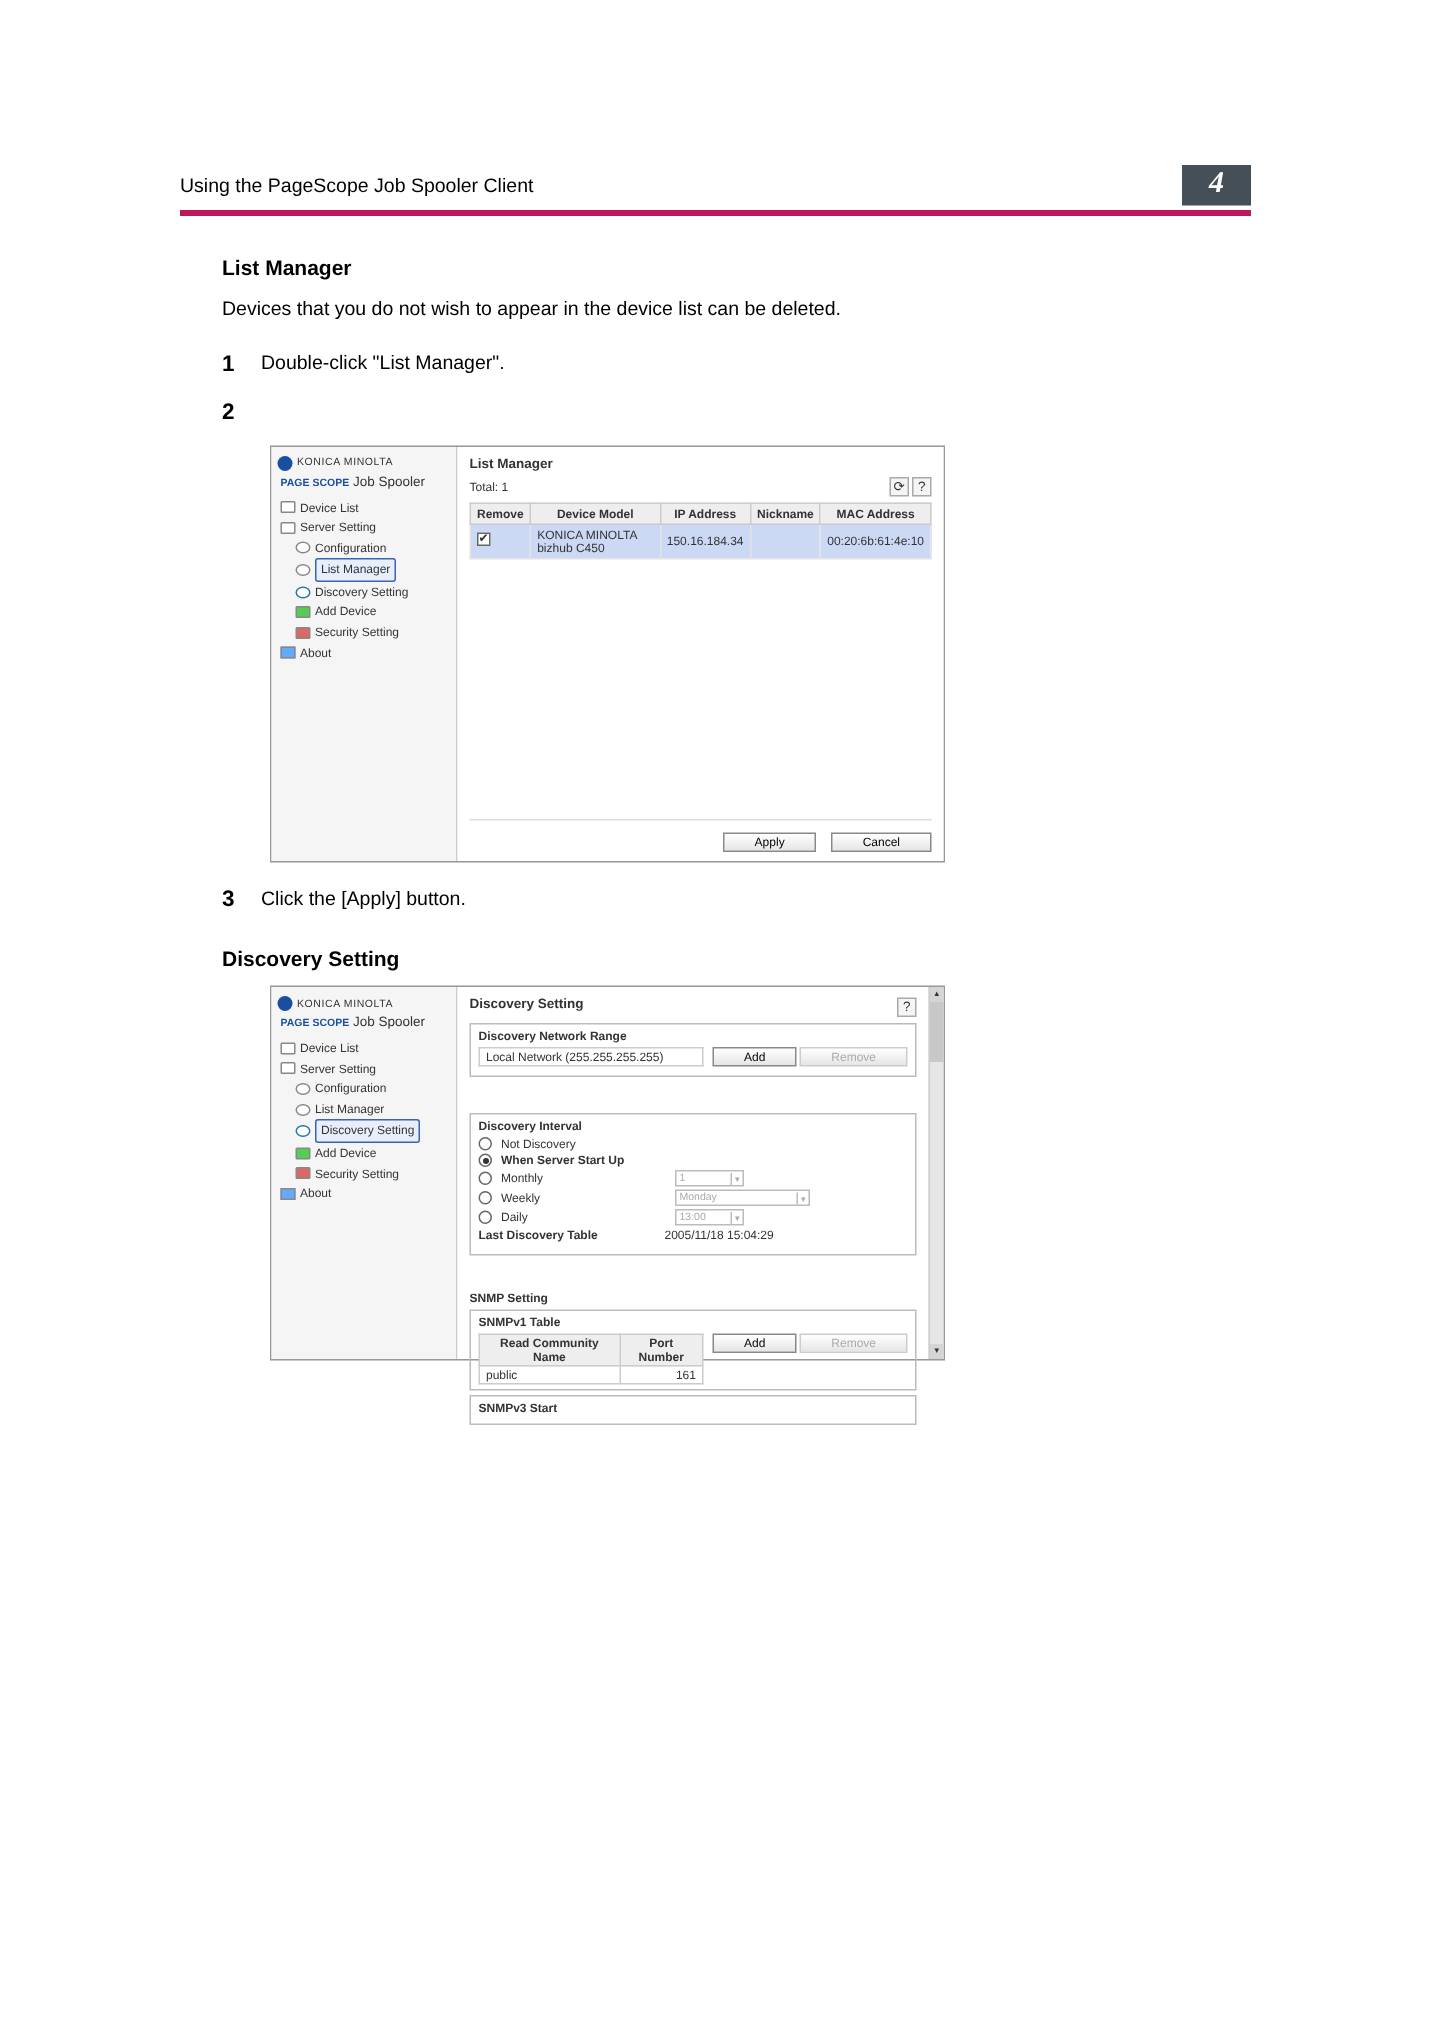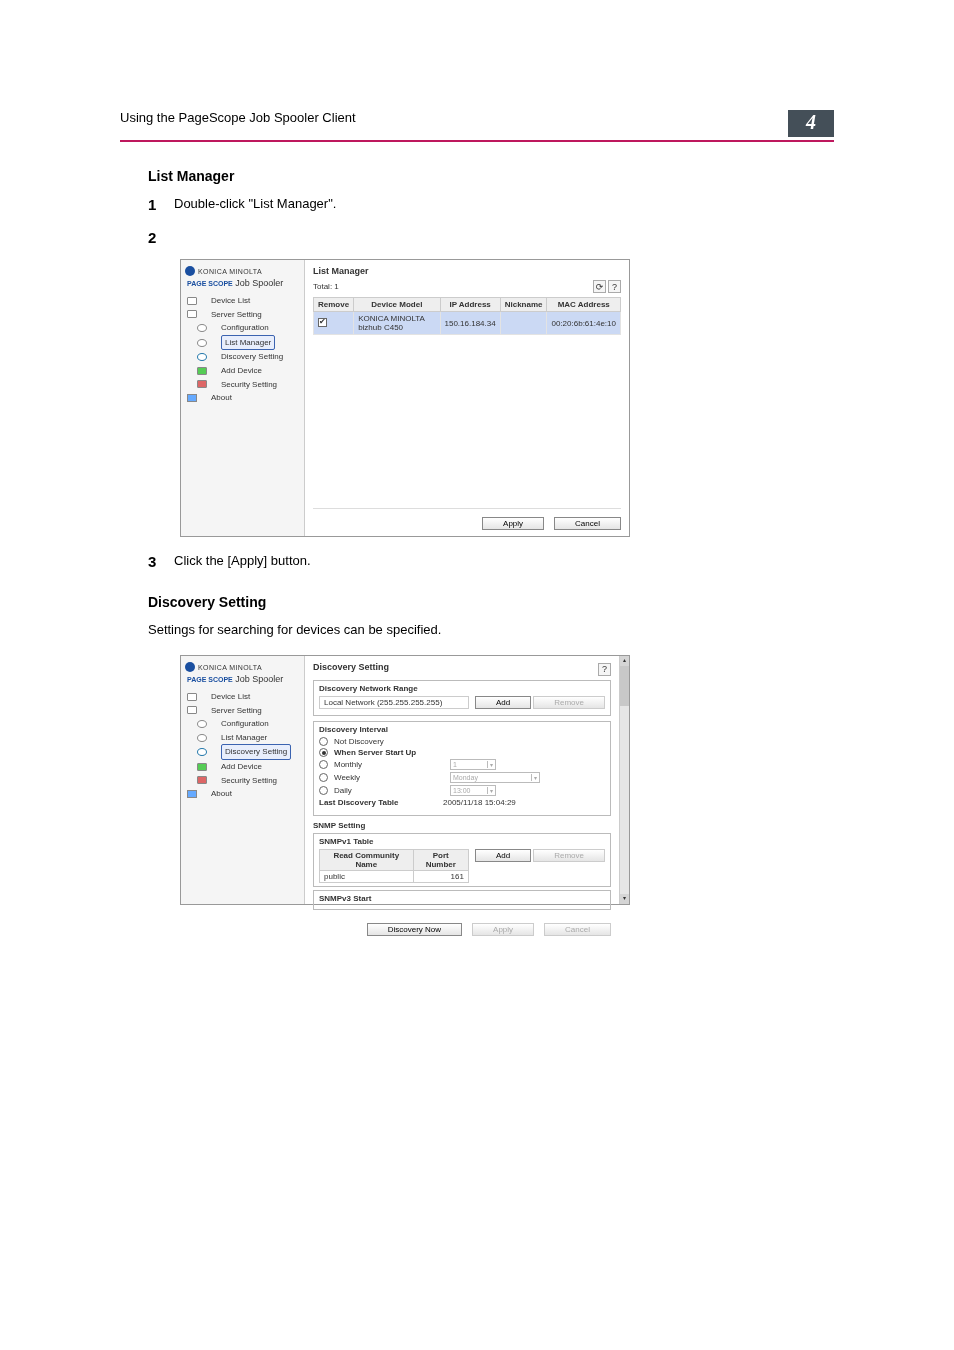--- a/index.html
+++ b/index.html
@@ -1,35 +1,35 @@
 <!DOCTYPE html>
 <html><head>
   <meta charset="utf-8">
   <style>
     * { box-sizing: border-box; margin: 0; padding: 0; }
     body { background: #fff; font-family: Arial, Helvetica, sans-serif; color: #000; width: 954px; margin: 0 auto; }
     .page { padding: 110px 120px 40px 120px; }
-    .header { display: flex; justify-content: space-between; align-items: flex-start; border-bottom: 2px solid #be185d; padding-bottom: 3px; margin-bottom: 26px; }
+    .header { display: flex; justify-content: space-between; align-items: center; border-bottom: 4px solid #be185d; padding-bottom: 3px; margin-bottom: 26px; }
     .header-title { font-size: 13px; }
     .header-badge { background: #444f58; color: #fff; font-weight: bold; font-style: italic; padding: 1px 18px 3px 18px; font-size: 20px; font-family: Georgia, serif; }
     .section { margin-bottom: 20px; }
     .section h2 { font-size: 14px; font-weight: bold; margin-bottom: 10px; margin-left: 28px; }
     .section p.body { font-size: 13px; margin-bottom: 16px; margin-left: 28px; line-height: 1.5; }
     .step-list { list-style: none; margin-left: 28px; }
     .step-list li { display: flex; gap: 12px; margin-bottom: 10px; font-size: 13px; line-height: 1.5; }
     .step-num { font-weight: bold; font-size: 15px; min-width: 14px; }
     .screenshot { margin: 6px 0 14px 60px; border: 1px solid #999; background: #eee; display: flex; font-size: 8px; color: #333; }
     .sw-nav { width: 124px; background: #f5f5f5; padding: 6px 4px; border-right: 1px solid #ccc; }
     .brand { display: flex; align-items: center; gap: 3px; margin-bottom: 2px; }
     .brand-dot { width: 10px; height: 10px; background: #1a4fa0; border-radius: 50%; display: inline-block; }
     .brand-text { font-size: 7px; letter-spacing: 0.4px; }
     .brand-sub { font-size: 9px; margin-left: 2px; margin-bottom: 6px; }
     .brand-sub .p { color: #1a4fa0; font-weight: bold; font-size: 7px; }
     .navtree { font-size: 8px; line-height: 1.7; }
-    .navtree .item { display: flex; align-items: center; gap: 14px; padding-left: 2px; }
+    .navtree .item { display: flex; align-items: center; gap: 3px; padding-left: 2px; }
     .navtree .sub { padding-left: 12px; }
     .navtree .active { border: 1px solid #3b63b0; border-radius: 2px; background: #e8eefc; padding: 0 3px; display: inline-block; }
     .ic { width: 10px; height: 8px; display: inline-block; border: 1px solid #888; background: #fff; border-radius: 1px; }
     .ic.gear { border-radius: 50%; }
     .ic.search { border-radius: 50%; border-color: #27a; }
     .ic.sec { background: #d66; }
     .ic.plus { background: #5c5; }
     .ic.info { background: #6af; border-radius: 0; }
     .sw-main { flex: 1; background: #fff; padding: 6px 8px; display: flex; flex-direction: column; }
     .panel-title { font-weight: bold; font-size: 9px; margin-bottom: 4px; }
@@ -38,21 +38,21 @@
     .tiny-btn { width: 13px; height: 13px; border: 1px solid #aaa; background: #f5f5f5; display: flex; align-items: center; justify-content: center; font-size: 9px; }
     table.devtable { width: 100%; border-collapse: collapse; font-size: 8px; }
     table.devtable th { background: #eee; border: 1px solid #ccc; padding: 2px 4px; font-weight: bold; }
     table.devtable td { border: 1px solid #e3e3e3; padding: 2px 4px; }
     table.devtable tr.sel td { background: #cbd9f4; }
     .chk { width: 9px; height: 9px; border: 1px solid #666; display: inline-block; background: #fff; position: relative; }
     .chk.checked::after { content: '✔'; position: absolute; left: 0; top: -2px; font-size: 8px; }
     .btn { border: 1px solid #888; background: linear-gradient(#fff,#e5e5e5); padding: 1px 20px; font-size: 8px; }
     .btn.dis { color: #aaa; border-color: #ccc; }
     .bottom-btns { margin-top: auto; padding-top: 8px; display: flex; justify-content: flex-end; gap: 10px; border-top: 1px solid #ddd; }
-    .disc-block { border: 1px solid #bbb; padding: 3px 5px 6px 5px; margin-bottom: 5px; }
+    .disc-block { border: 1px solid #bbb; padding: 3px 5px 6px 5px; margin-bottom: 24px; }
     .disc-block .blk-title { font-weight: bold; font-size: 8px; margin-bottom: 3px; }
     .radio { width: 9px; height: 9px; border: 1px solid #666; border-radius: 50%; display: inline-block; position: relative; background: #fff; }
     .radio.checked::after { content: ''; position: absolute; width: 4px; height: 4px; background: #333; border-radius: 50%; left: 2px; top: 2px; }
     .disc-row { display: flex; align-items: center; gap: 6px; margin-bottom: 2px; }
     .num-input { border: 1px solid #bbb; background: #fff; width: 46px; height: 11px; font-size: 7px; padding: 0 2px; display: inline-flex; align-items: center; justify-content: space-between; color: #aaa; }
     .dd { border-left: 1px solid #bbb; padding-left: 2px; font-size: 6px; }
     .tbl2 { width: 100%; border-collapse: collapse; font-size: 8px; }
     .tbl2 th { border: 1px solid #ccc; padding: 1px 4px; background: #eee; }
     .tbl2 td { border: 1px solid #ccc; padding: 1px 4px; }
     .snmp-row { display: flex; align-items: flex-start; gap: 6px; }
@@ -71,20 +71,21 @@
 
 <div class="page">
 
   <div class="header">
     <div class="header-title">Using the PageScope Job Spooler Client</div>
     <div class="header-badge">4</div>
   </div>
 
   <div class="section">
     <h2>List Manager</h2>
+    <p class="body">Devices that you do not wish to appear in the device list can be deleted.</p>
 
     <ol class="step-list">
       <li>
         <span class="step-num">1</span>
         <span>Double-click "List Manager".</span>
       </li>
       <li>
         <span class="step-num">2</span>
       </li>
     </ol>
@@ -178,21 +179,20 @@
     <ol class="step-list">
       <li>
         <span class="step-num">3</span>
         <span>Click the [Apply] button.</span>
       </li>
     </ol>
   </div>
 
   <div class="section">
     <h2>Discovery Setting</h2>
-    <p class="body">Settings for searching for devices can be specified.</p>
 
     <div class="screenshot ss2">
       <div class="sw-nav">
         <div class="brand">
           <span class="brand-dot"></span>
           <span class="brand-text">KONICA MINOLTA</span>
         </div>
         <div class="brand-sub">
           <span class="p">PAGE SCOPE</span>
           <span>Job Spooler</span>

